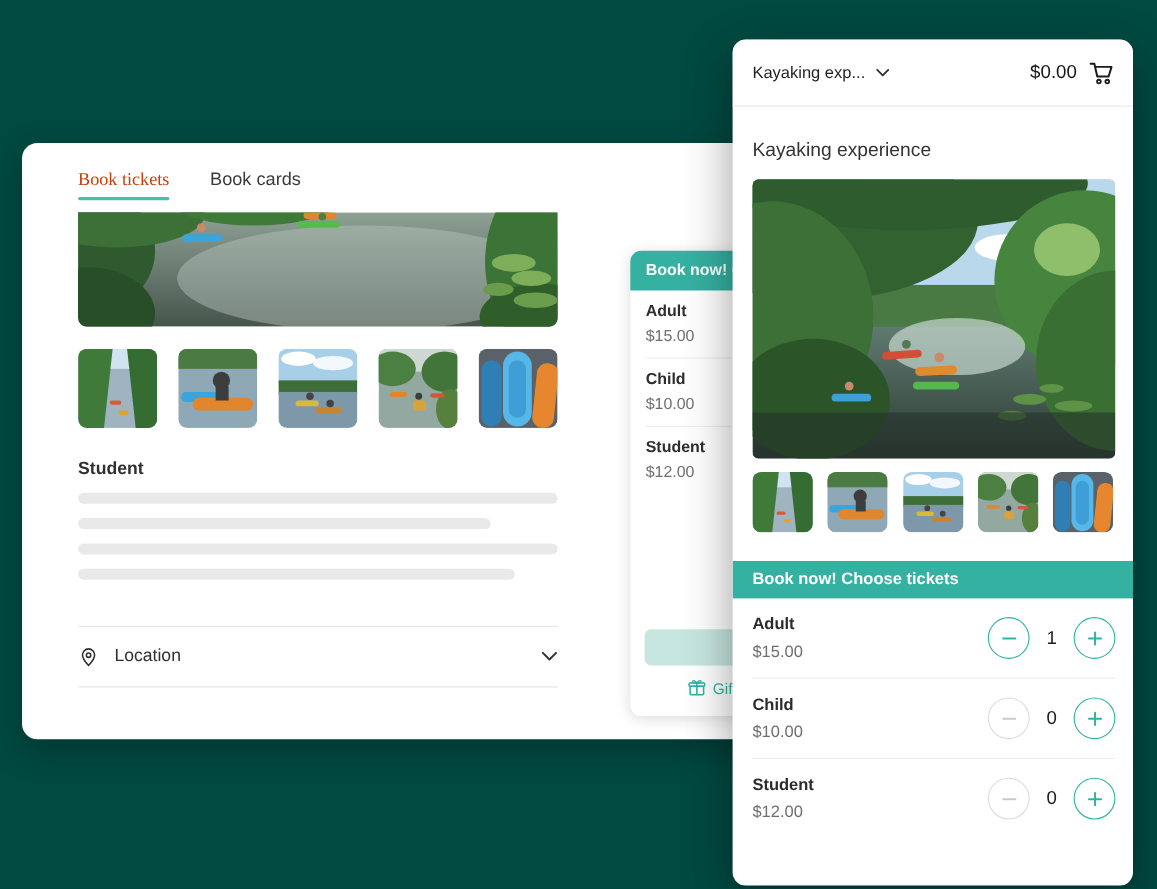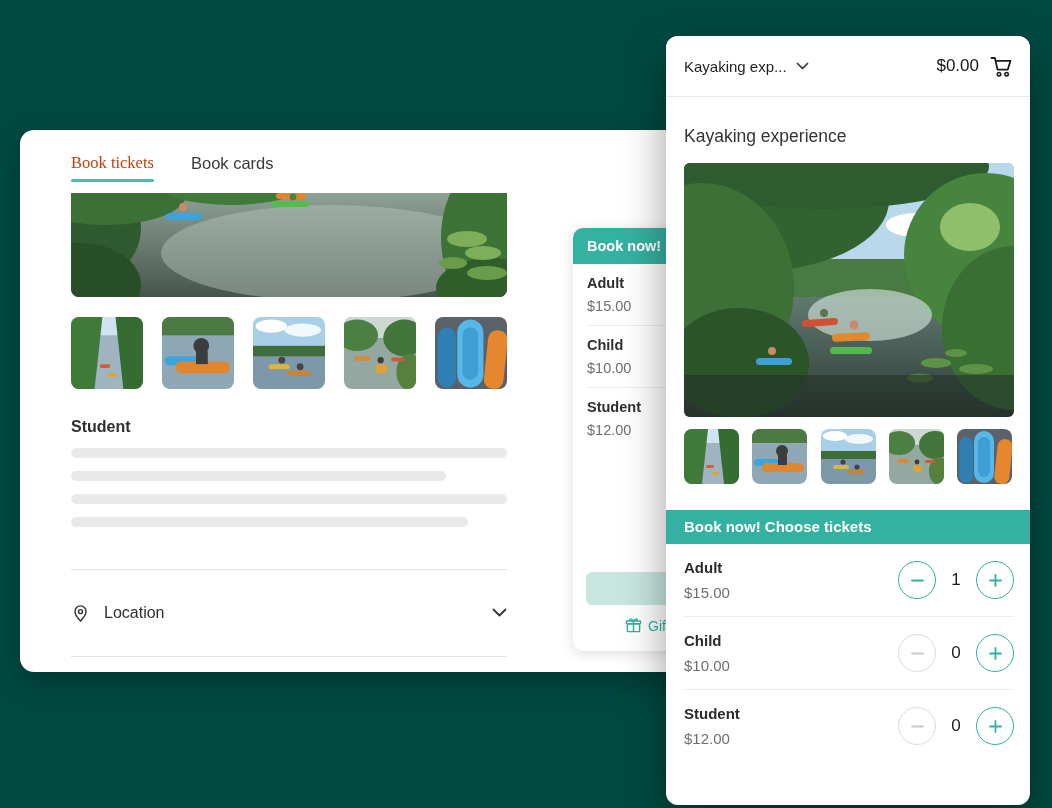--- a/index.html
+++ b/index.html
@@ -18,21 +18,21 @@
     height:3px; background:#45bfae; border-radius:2px; }
   .photo-main { position:absolute; left:51px; top:63px; width:436px; height:104px;
     border-radius:0 0 8px 8px; overflow:hidden; }
   .thumbs-left { position:absolute; left:51px; top:187px; display:flex; gap:19px; }
   .thumb { width:72px; height:72px; border-radius:8px; overflow:hidden; flex:0 0 auto; cursor:pointer; }
   .thumb svg, .photo-main svg, .panel-photo svg { display:block; width:100%; height:100%; }
   .thumb-sm { width:55px; height:55px; }
   .overview-h { position:absolute; left:51px; top:288px; font-size:16px; font-weight:700; color:#2f2f2f; }
   .skeletons { position:absolute; left:51px; top:318px; width:436px; }
   .skel { height:10px; border-radius:5px; background:#e9e9e9; margin-bottom:13px; }
-  .divider-top { position:absolute; left:51px; top:439px; width:436px; height:88px;
+  .divider-top { position:absolute; left:51px; top:439px; width:436px; height:56px;
     border-top:1px solid #e3e3e3; border-bottom:1px solid #e3e3e3;
     display:flex; align-items:center; cursor:pointer; }
   .loc-label { margin-left:14px; font-size:16px; color:#2f2f2f; }
   .loc-chevron { margin-left:auto; margin-right:0; display:flex; }
 
   
   .card-mini { position:absolute; left:573px; top:228px; width:340px; height:423px;
     background:#fff; border-radius:10px; box-shadow:0 2px 14px rgba(0,0,0,.14); z-index:2; }
   .mini-banner { height:36px; background:#35b1a1; border-radius:10px 10px 0 0; color:#fff;
     font-weight:700; font-size:14.5px; line-height:36px; padding-left:14px;

